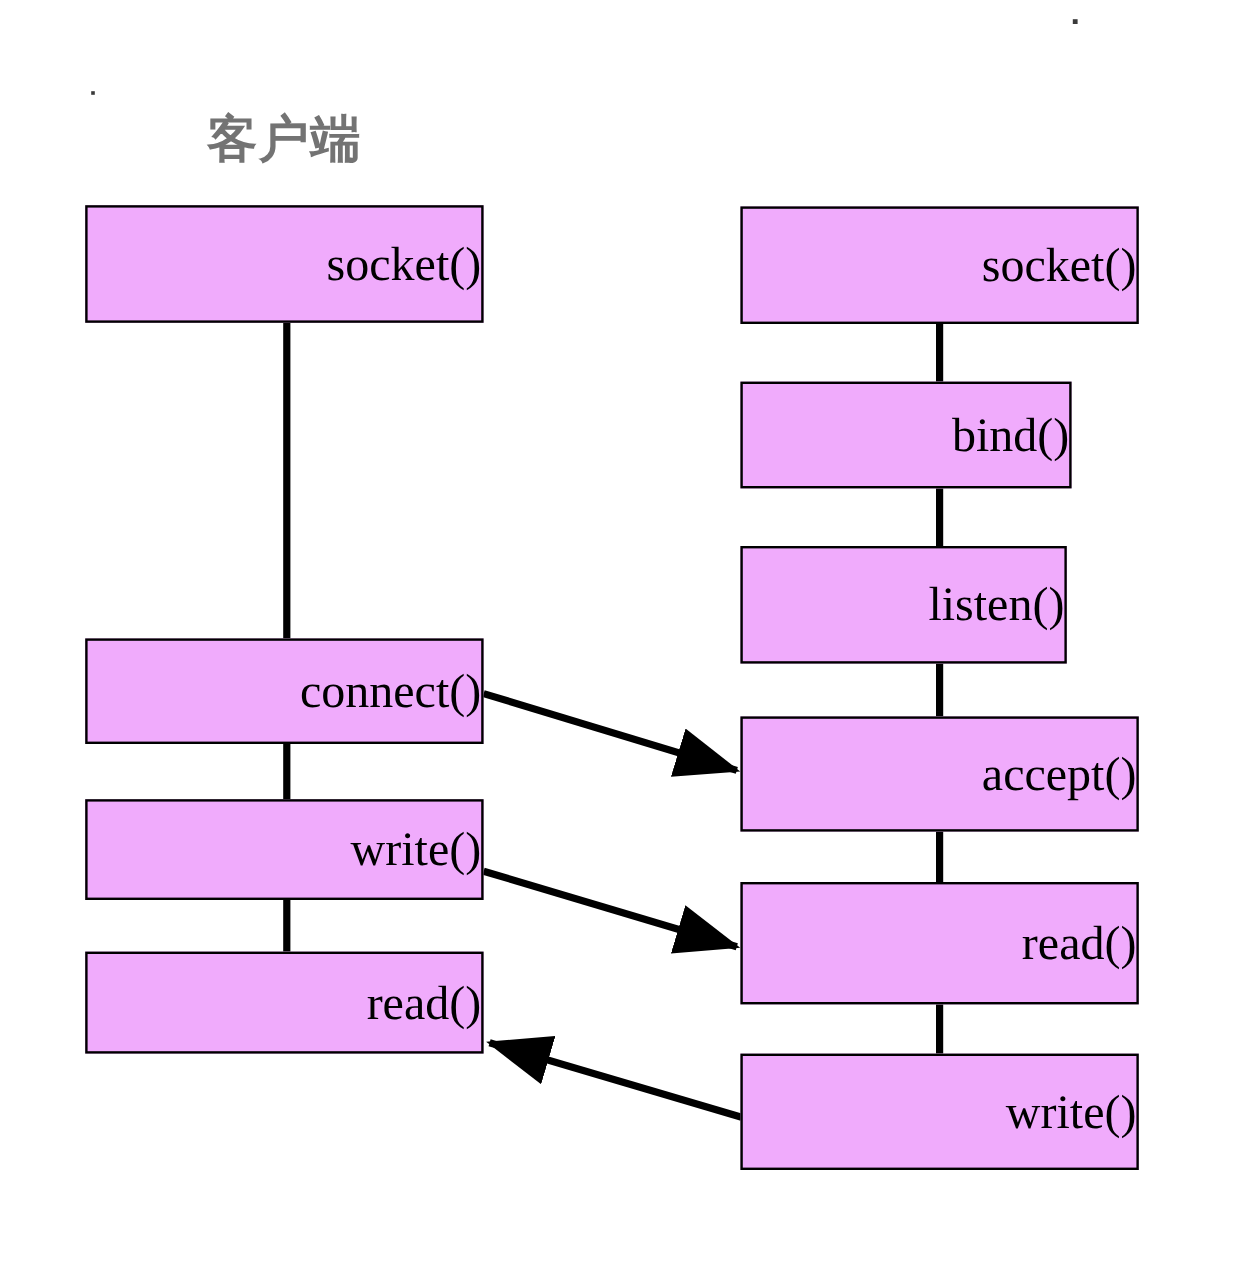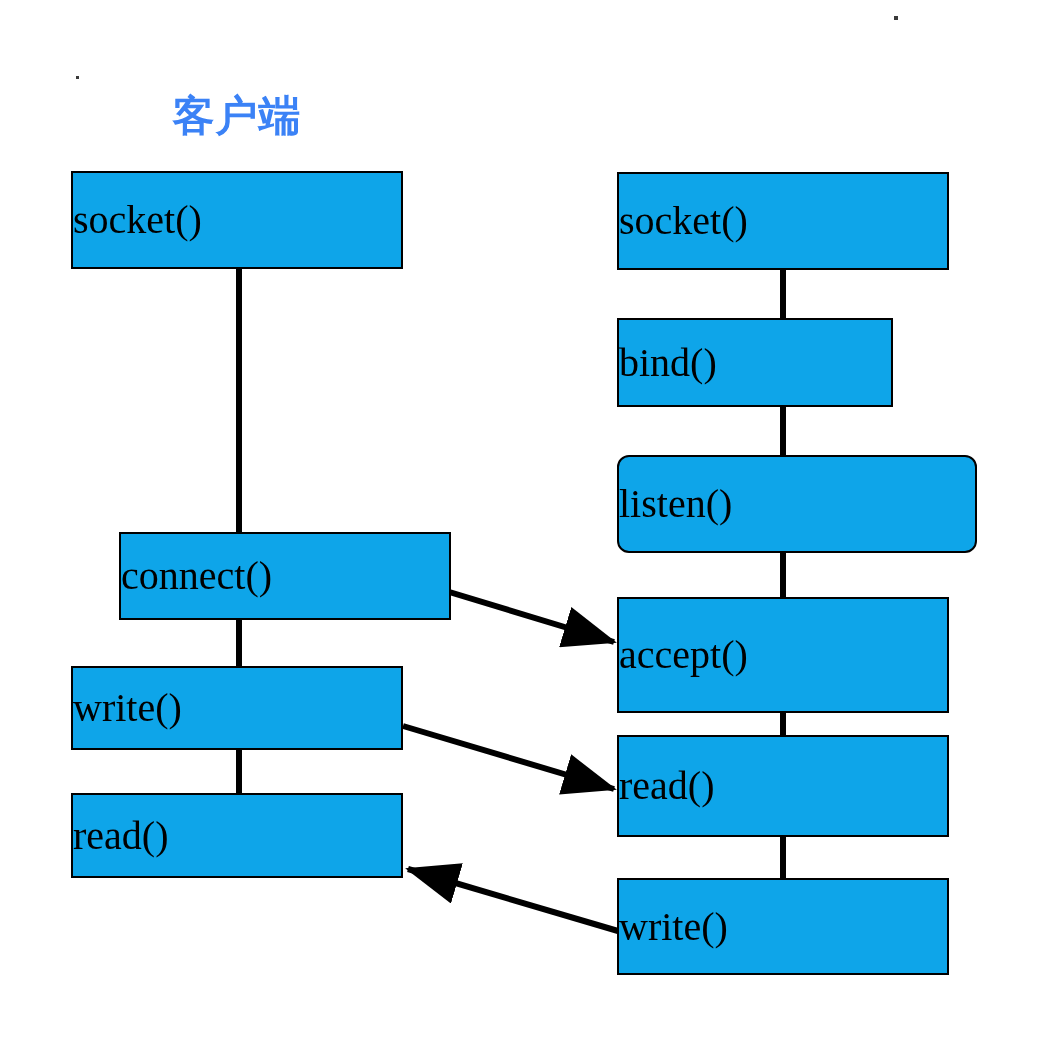--- a/index.html
+++ b/index.html
@@ -17,33 +17,33 @@
     height: 1054px;
     background: #ffffff;
     overflow: hidden;
   }
   .col-title {
     position: absolute;
     font-family: "DejaVu Sans", "Liberation Sans", sans-serif;
     font-weight: bold;
     font-size: 42px;
     line-height: 46px;
-    color: #3b82f6;
+    color: #737373;
     text-align: center;
     white-space: nowrap;
     letter-spacing: 1px;
   }
   .node-box {
     position: absolute;
     box-sizing: border-box;
     border: 2px solid #000000;
-    background: #0ea5e9;
+    background: #f0abfc;
     display: flex;
     align-items: center;
-    justify-content: flex-start;
+    justify-content: flex-end;
     z-index: 3;
   }
   .node-label {
     font-family: "Liberation Serif", "DejaVu Serif", serif;
     font-size: 40px;
     line-height: 44px;
     color: #000000;
     white-space: nowrap;
   }
   .connector {
@@ -83,45 +83,45 @@
   <div class="connector" style="left:780px; top:270px; height:48px;"></div>
   <div class="connector" style="left:780px; top:407px; height:48px;"></div>
   <div class="connector" style="left:780px; top:553px; height:44px;"></div>
   <div class="connector" style="left:780px; top:693px; height:42px;"></div>
   <div class="connector" style="left:780px; top:837px; height:41px;"></div>
 
   <div class="node-box" style="left:71px; top:171px; width:332px; height:98px;">
     <span class="node-label">socket()</span>
   </div>
 
-  <div class="node-box" style="left:71px; top:532px; width:332px; height:88px;margin-left:48px;">
+  <div class="node-box" style="left:71px; top:532px; width:332px; height:88px;">
     <span class="node-label">connect()</span>
   </div>
 
   <div class="node-box" style="left:71px; top:666px; width:332px; height:84px;">
     <span class="node-label">write()</span>
   </div>
 
   <div class="node-box" style="left:71px; top:793px; width:332px; height:85px;">
     <span class="node-label">read()</span>
   </div>
 
   <div class="node-box" style="left:617px; top:172px; width:332px; height:98px;">
     <span class="node-label">socket()</span>
   </div>
 
   <div class="node-box" style="left:617px; top:318px; width:276px; height:89px;">
     <span class="node-label">bind()</span>
   </div>
 
-  <div class="node-box" style="left:617px; top:455px; width:360px; height:98px;border-radius:12px;">
+  <div class="node-box" style="left:617px; top:455px; width:272px; height:98px;">
     <span class="node-label">listen()</span>
   </div>
 
-  <div class="node-box" style="left:617px; top:597px; width:332px; height:116px;">
+  <div class="node-box" style="left:617px; top:597px; width:332px; height:96px;">
     <span class="node-label">accept()</span>
   </div>
 
   <div class="node-box" style="left:617px; top:735px; width:332px; height:102px;">
     <span class="node-label">read()</span>
   </div>
 
   <div class="node-box" style="left:617px; top:878px; width:332px; height:97px;">
     <span class="node-label">write()</span>
   </div>

